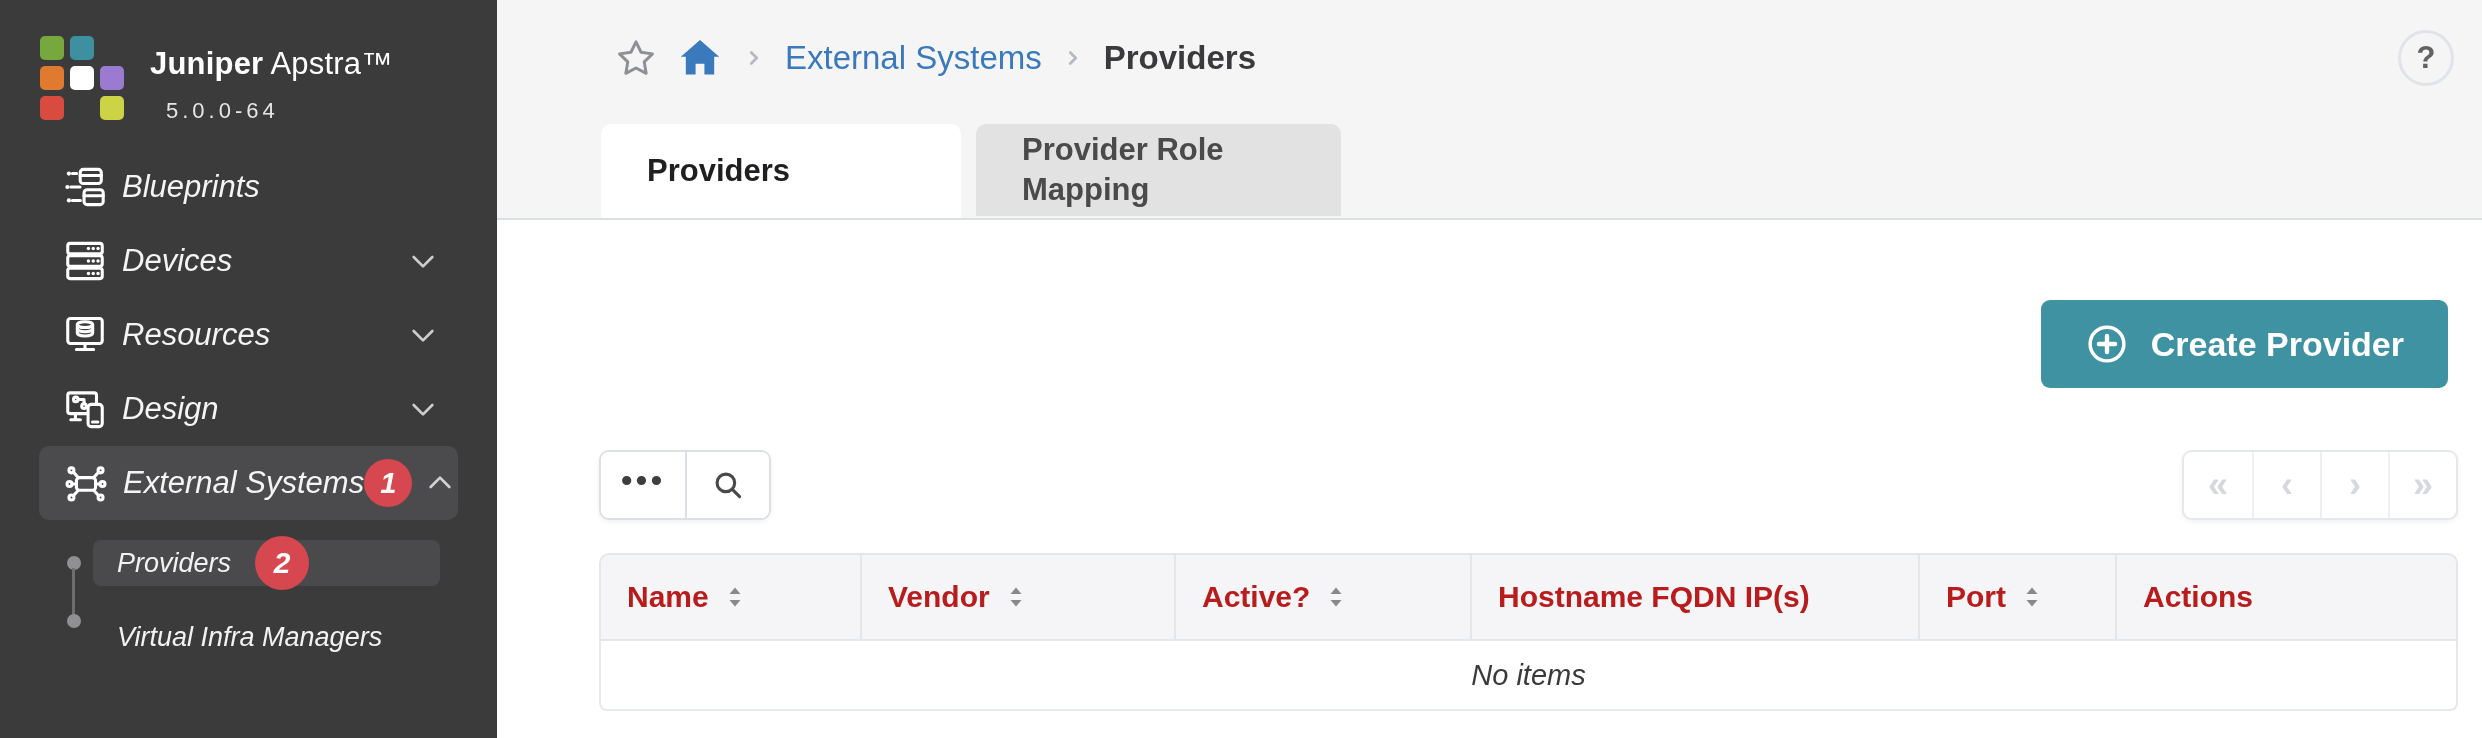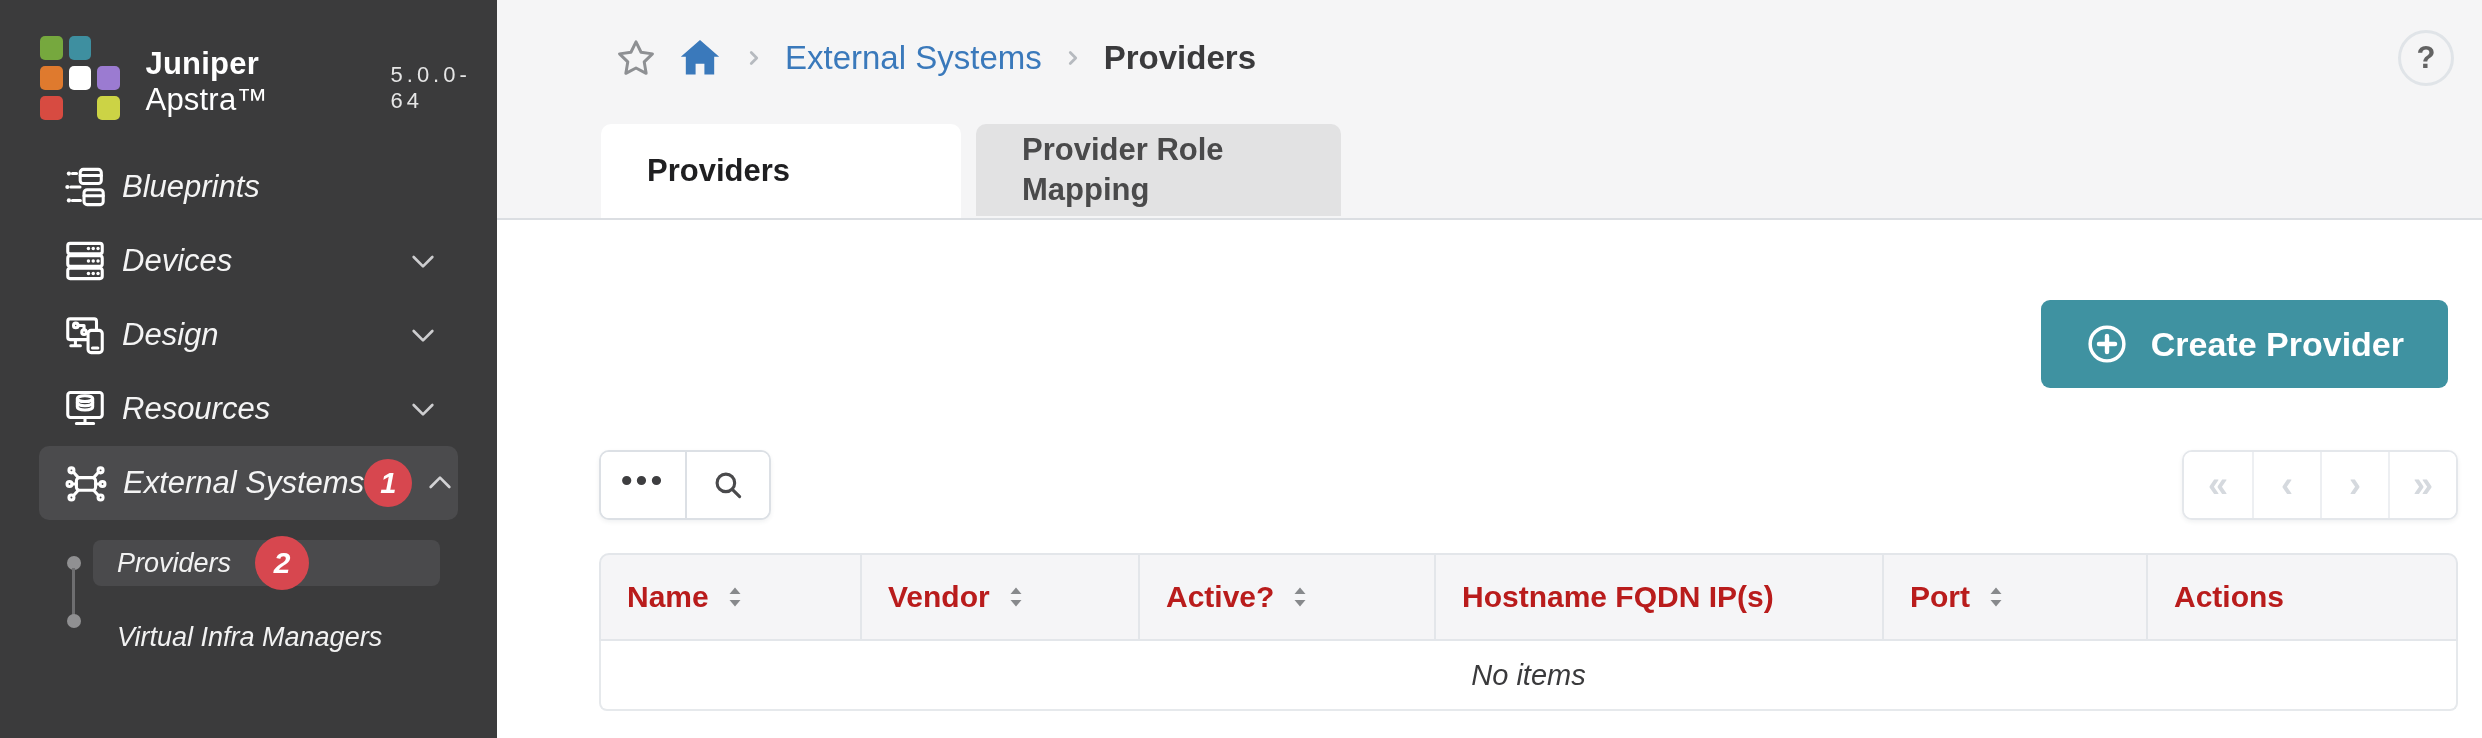--- a/index.html
+++ b/index.html
@@ -11,21 +11,21 @@
   }
   
   .sidebar { position:relative; width:497px; flex:none; background:#3B3B3C; color:#F4F4F4; }
   .brand { position:absolute; top:32px; left:40px; display:flex; gap:26px; }
   .logo { width:84px; height:84px; margin-top:4px; display:grid;
           grid-template-columns:repeat(3,1fr); grid-template-rows:repeat(3,1fr); gap:6px; }
   .logo span { border-radius:5px; }
   .lg-green{background:#76A83E;} .lg-teal{background:#3E8FA0;} .lg-orange{background:#DF7A2E;}
   .lg-white{background:#FFFFFF;} .lg-purple{background:#9B7BD1;} .lg-red{background:#D74B41;}
   .lg-yellow{background:#CCD345;} .lg-empty{background:transparent;}
-  .brand-text { display:flex; flex-direction:row; padding-top:14px; }
+  .brand-text { display:flex; flex-direction:column; padding-top:14px; }
   .brand-title { font-size:31px; letter-spacing:.2px; color:#fff; }
   .brand-title .b { font-weight:700; }
   .brand-version { font-size:22px; letter-spacing:4px; color:#E6E6E6; margin:16px 0 0 16px; }
   .nav { position:absolute; top:150px; left:0; right:0;font-style:italic; }
   .nav-item { height:74px; display:flex; align-items:center; padding:0 58px 0 62px;
               font-size:31px; color:#F4F4F4; cursor:pointer; }
   .nav-item.active { background:#4B4B4D; border-radius:10px; margin:0 39px;
                      padding:0 16px 0 24px; }
   .nav-icon { width:46px; height:46px; flex:none; display:flex; align-items:center; justify-content:center; }
   .nav-icon svg { width:46px; height:46px; }
@@ -88,22 +88,22 @@
   .pager-btn + .pager-btn { border-left:2px solid #EDEFF2; }
   
   .table { position:absolute; top:333px; left:102px; right:24px; }
   .thead { display:flex; height:88px; background:#F5F5F7; border:2px solid #E3E6EA;
            border-radius:10px 10px 0 0; }
   .th { display:flex; align-items:center; padding-left:26px; font-size:30px; font-weight:700;
         color:#b91c1c; cursor:pointer; }
   .th:not(:last-child) { border-right:2px solid #E3E6EA; }
   .th .sort { margin-left:14px; display:flex; }
   .th .sort svg { width:24px; height:28px; }
-  .col-name{width:261px;} .col-vendor{width:278px;} .col-active{width:296px;}
-  .col-host{width:448px;} .col-port{width:264px;} .col-actions{flex:1;}
+  .col-name{width:261px;} .col-vendor{width:314px;} .col-active{width:296px;}
+  .col-host{width:448px;} .col-port{width:197px;} .col-actions{flex:1;}
   .tbody-empty { height:70px; background:#fff; border:2px solid #E6E9EC; border-top:none;
                  border-radius:0 0 8px 8px; display:flex; align-items:center; justify-content:center;
                  font-size:29px; font-style:italic; color:#3A3A3C; }
 </style>
 </head>
 <body>
 
 <div class="stage">
 
   <aside class="sidebar">
@@ -165,48 +165,48 @@
         <span class="chev">
           <svg viewBox="0 0 24 24" fill="none" stroke="#CDCDCF" stroke-width="2" stroke-linecap="round" stroke-linejoin="round">
               <polyline points="5 9 12 16 19 9"></polyline>
             </svg>
         </span>
       </div>
 
       <div class="nav-item">
         <span class="nav-icon">
           <svg viewBox="0 0 24 24" fill="none" stroke="#fff" stroke-width="1.6" stroke-linecap="round" stroke-linejoin="round">
+            <rect x="3" y="3.4" width="18" height="13" rx="1.4"></rect>
+            <path d="M12 16.4v3.2M7.5 19.6h9"></path>
+            <ellipse cx="12" cy="6.6" rx="4" ry="1.5"></ellipse>
+            <path d="M8 6.6v4.4c0 .85 1.8 1.5 4 1.5s4-.65 4-1.5V6.6"></path>
+            <path d="M8 8.8c0 .85 1.8 1.5 4 1.5s4-.65 4-1.5"></path>
+          </svg>
+        </span>
+        <span class="nav-label">Resources</span>
+        <span class="chev">
+          <svg viewBox="0 0 24 24" fill="none" stroke="#CDCDCF" stroke-width="2" stroke-linecap="round" stroke-linejoin="round">
+              <polyline points="5 9 12 16 19 9"></polyline>
+            </svg>
+        </span>
+      </div>
+
+      <div class="nav-item">
+        <span class="nav-icon">
+          <svg viewBox="0 0 24 24" fill="none" stroke="#fff" stroke-width="1.6" stroke-linecap="round" stroke-linejoin="round">
             <rect x="3" y="3.6" width="15" height="10.8" rx="1.2"></rect>
             <path d="M7 14.4v3.2M4.6 17.6h5"></path>
             <circle cx="7.2" cy="7" r="1.2"></circle>
             <circle cx="11.5" cy="10.5" r="1.2"></circle>
             <path d="M8.4 7h3.1v2.3"></path>
             <rect x="13.6" y="9.6" width="7.4" height="11.6" rx="1.6" fill="#3B3B3C"></rect>
             <path d="M15.9 18.8h2.8"></path>
           </svg>
         </span>
         <span class="nav-label">Design</span>
-        <span class="chev">
-          <svg viewBox="0 0 24 24" fill="none" stroke="#CDCDCF" stroke-width="2" stroke-linecap="round" stroke-linejoin="round">
-              <polyline points="5 9 12 16 19 9"></polyline>
-            </svg>
-        </span>
-      </div>
-
-      <div class="nav-item">
-        <span class="nav-icon">
-          <svg viewBox="0 0 24 24" fill="none" stroke="#fff" stroke-width="1.6" stroke-linecap="round" stroke-linejoin="round">
-            <rect x="3" y="3.4" width="18" height="13" rx="1.4"></rect>
-            <path d="M12 16.4v3.2M7.5 19.6h9"></path>
-            <ellipse cx="12" cy="6.6" rx="4" ry="1.5"></ellipse>
-            <path d="M8 6.6v4.4c0 .85 1.8 1.5 4 1.5s4-.65 4-1.5V6.6"></path>
-            <path d="M8 8.8c0 .85 1.8 1.5 4 1.5s4-.65 4-1.5"></path>
-          </svg>
-        </span>
-        <span class="nav-label">Resources</span>
         <span class="chev">
           <svg viewBox="0 0 24 24" fill="none" stroke="#CDCDCF" stroke-width="2" stroke-linecap="round" stroke-linejoin="round">
               <polyline points="5 9 12 16 19 9"></polyline>
             </svg>
         </span>
       </div>
 
 
       <div class="nav-item active">
         <span class="nav-icon">

